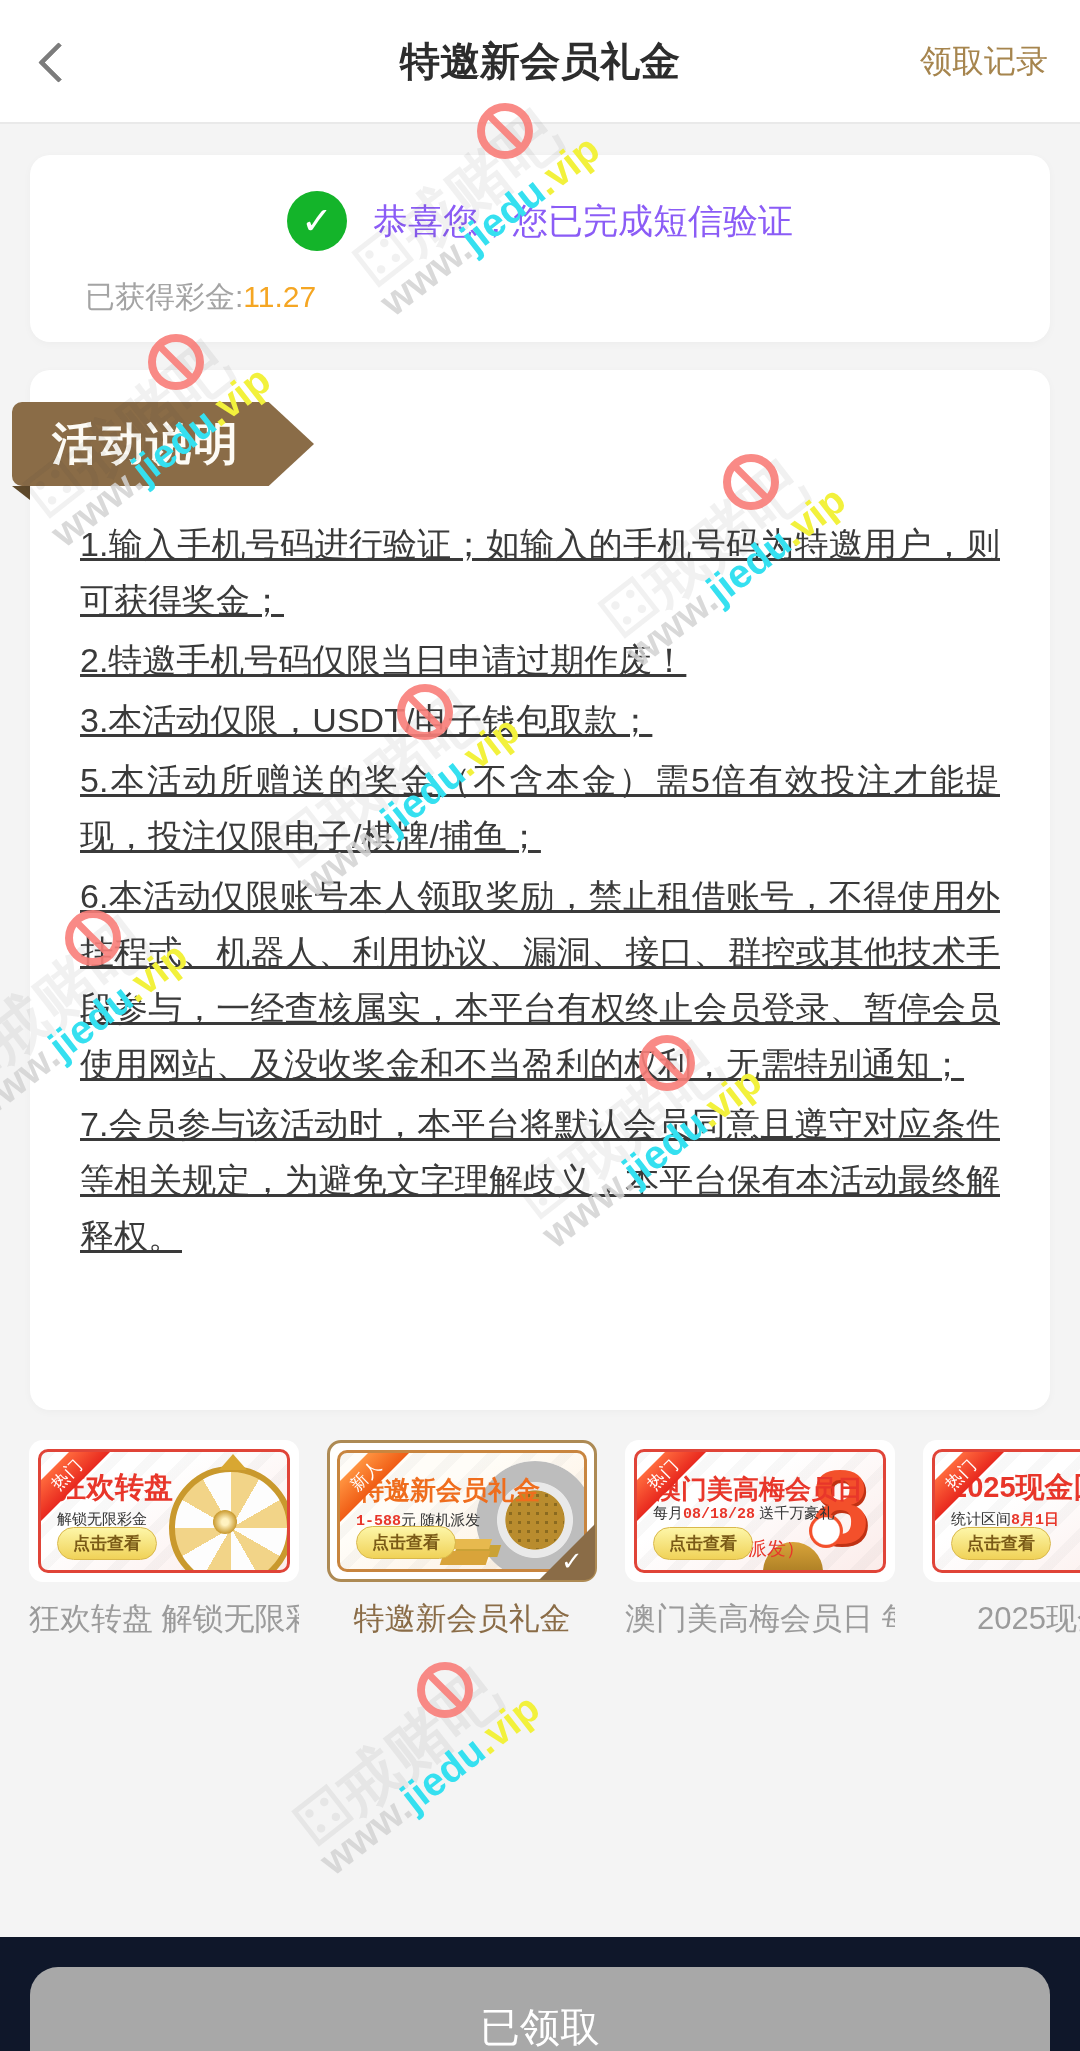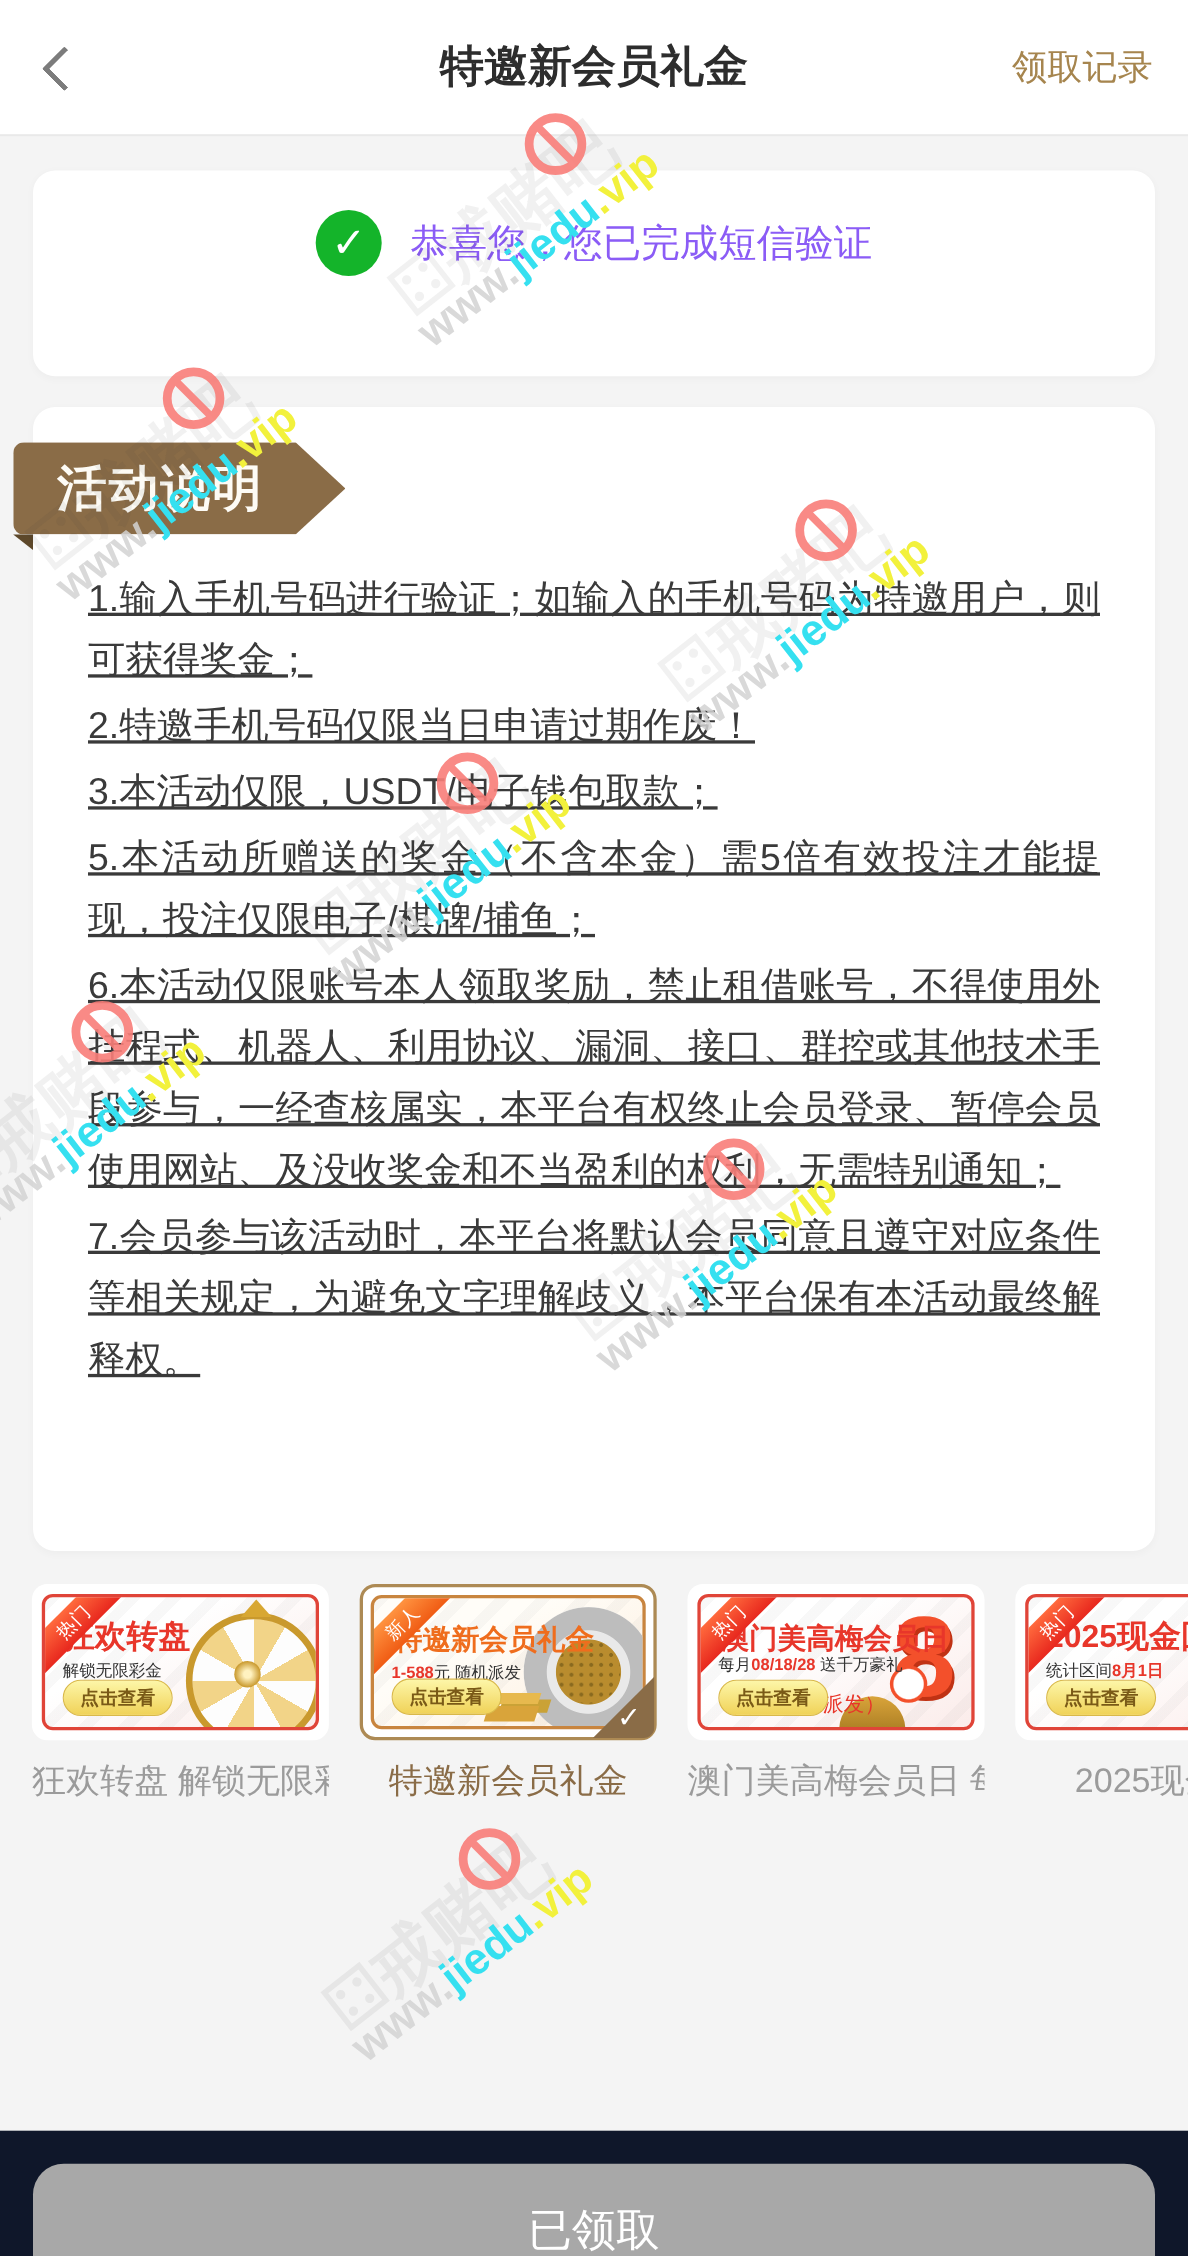--- a/index.html
+++ b/index.html
@@ -52,21 +52,21 @@
         background:repeating-linear-gradient(135deg,rgba(120,120,120,0.05) 0 10px,transparent 10px 26px);}
   .banner.orange{border-color:#c8853f;background:linear-gradient(150deg,#fffdf8 35%,#fdeedd 100%);}
   .corner-badge{position:absolute;top:8px;left:-34px;width:120px;transform:rotate(-45deg);
         background:linear-gradient(180deg,#ff6a3d,#e8281e);color:#fff;font-size:17px;text-align:center;
         padding:3px 0;letter-spacing:1px;z-index:3;}
   .corner-badge.newp{background:linear-gradient(180deg,#ff9340,#f05c14);}
   .b-title{position:absolute;left:16px;top:16px;font-size:29px;font-weight:bold;color:#e8362a;z-index:2;white-space:nowrap;}
   .banner.orange .b-title{color:#ef6d1d;}
   .b-title.small{font-size:26px;top:20px;left:18px;}
   .b-sub{position:absolute;left:16px;top:58px;font-size:15px;color:#333;z-index:2;white-space:nowrap;}
-  .b-sub .red{color:#e8362a;font-weight:bold;}
+  .b-sub .red{color:#e8362a;font-weight:bold;font-family:Liberation Mono, monospace;}
   .b-sub2{position:absolute;left:16px;top:84px;font-size:19px;color:#e8362a;z-index:2;white-space:nowrap;}
   .pill{position:absolute;left:16px;bottom:10px;background:linear-gradient(180deg,#fdf6a8,#f0d258);
         border:1px solid #d9b84a;border-radius:999px;font-size:17px;font-weight:bold;color:#7a5a17;
         padding:4px 15px;z-index:3;cursor:pointer;}
   
   .wheel{position:absolute;right:-6px;top:14px;width:112px;height:112px;border-radius:50%;
         border:6px solid #c9992d;background:repeating-conic-gradient(#f2d488 0 30deg,#fdfdfd 30deg 60deg);z-index:1;}
   .wheel::after{content:"";position:absolute;left:38px;top:38px;width:24px;height:24px;border-radius:50%;
         background:radial-gradient(circle,#fff2c0 20%,#c9992d 70%);}
   .crown{position:absolute;right:40px;top:2px;width:0;height:0;z-index:2;
@@ -127,20 +127,23 @@
     </div>
     <div class="h-title">特邀新会员礼金</div>
     <div class="h-link">领取记录</div>
   </div>
 
   <div class="card card1">
     <div class="success-row">
       <div class="check-circle">✓</div>
       <div class="success-text">恭喜您，您已完成短信验证</div>
     </div>
+    <div class="bonus-line">
+      <span>已获得彩金:</span><span class="bonus-amount">11.27</span>
+    </div>
   </div>
 
   <div class="card card2">
     <div class="ribbon">活动说明</div>
     <div class="ribbon-fold"></div>
     <div class="rules">
       <p>1.输入手机号码进行验证；如输入的手机号码为特邀用户，则可获得奖金；</p>
       <p>2.特邀手机号码仅限当日申请过期作废！</p>
       <p>3.本活动仅限，USDT/电子钱包取款；</p>
       <p>5.本活动所赠送的奖金（不含本金）需5倍有效投注才能提现，投注仅限电子/棋牌/捕鱼；</p>

